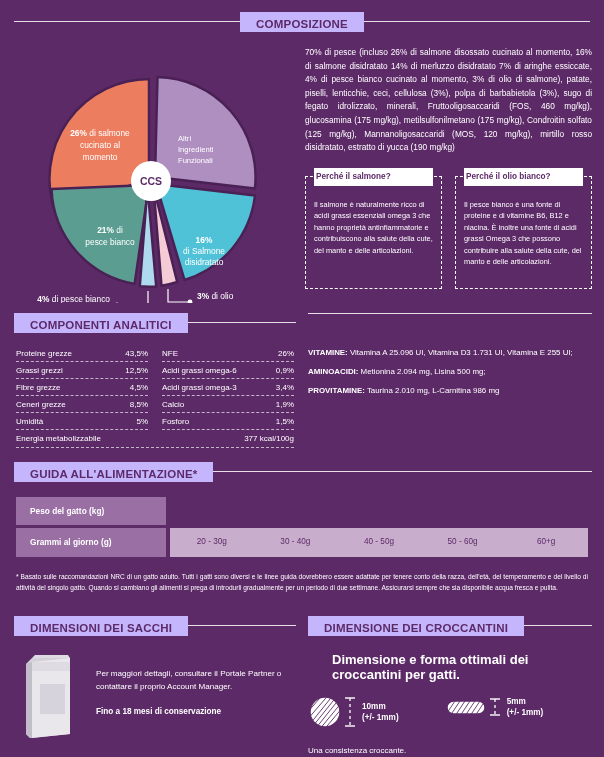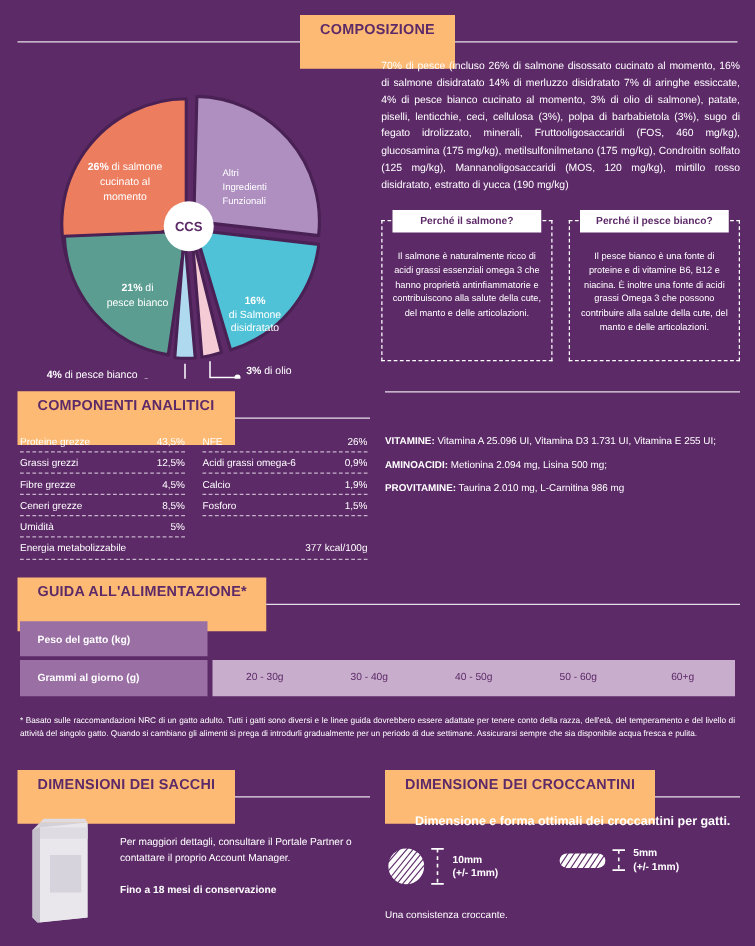--- a/index.html
+++ b/index.html
@@ -8,26 +8,26 @@
     background: #5D2A68;
     font-family: "Liberation Sans", sans-serif;
     color: #ffffff;
     overflow: hidden;
     position: relative;
   }
 
   
   .sec-head { display: flex; align-items: center; }
   .sec-head .chip {
-    background: #fdba74;
+    background: #c4b5fd;
     color: #5D2A68;
     font-weight: bold;
     font-size: 11.5px;
     letter-spacing: 0.2px;
-    padding: 7px 16px 24px 16px;
+    padding: 7px 16px 1px 16px;
     white-space: nowrap;
     line-height: 1;
   }
   .sec-head .rule { flex: 1; height: 1px; background: #ffffff; opacity: .85; }
   .sec-head .rule.left { flex: 1; }
 
   
   #comp-head { position: absolute; left: 14px; top: 12px; width: 576px; }
   #comp-head .chip { margin: 0 auto; }
 
@@ -41,21 +41,20 @@
     position: absolute; left: 305px; top: 46px; width: 287px;
     font-size: 8.3px; line-height: 13.6px; text-align: justify;
     color: #ffffff;
   }
 
   
   .why {
     position: absolute;
     border: 1.4px dashed #ffffff;
     padding: 22px 8px 10px 8px;
-    text-align: center;
   }
   .why .cap {
     position: absolute; top: -9px; left: 8px; right: 8px;
     background: #ffffff; color: #5D2A68;
     font-weight: bold; font-size: 8.2px;
     padding: 5px 2px; line-height: 1;
   }
   .why .body { font-size: 7.4px; line-height: 11.4px; }
   #why-salmone { left: 305px; top: 176px; width: 137px; height: 113px; }
   #why-bianco  { left: 455px; top: 176px; width: 137px; height: 113px; }
@@ -112,21 +111,21 @@
   #bag-head { position: absolute; left: 14px; top: 616px; width: 282px; }
   #kib-head { position: absolute; left: 308px; top: 616px; width: 284px; }
 
   #bag-body { position: absolute; left: 18px; top: 650px; width: 280px; display: flex; }
   #bag-img { width: 62px; height: 92px; flex: none; }
   #bag-txt { margin-left: 16px; padding-top: 18px; }
   #bag-txt .p1 { font-size: 8.1px; line-height: 12.6px; width: 196px; }
   #bag-txt .p2 { font-size: 8.2px; font-weight: bold; margin-top: 14px; }
 
   #kib-body { position: absolute; left: 308px; top: 652px; width: 286px; }
-  #kib-title { font-size: 10px; font-weight: bold; padding-left: 24px; }
+  #kib-title { font-size: 13px; font-weight: bold; padding-left: 24px; }
   #kib-icons { display: flex; align-items: flex-start; margin-top: 12px; }
   .kib-item { display: flex; align-items: center; }
   .kib-item .lbl { font-size: 8.2px; font-weight: bold; line-height: 11.5px; margin-left: 6px; }
   #kib-foot { font-size: 8px; margin-top: 16px; }
 </style>
 </head>
 <body>
 
 <div class="sec-head" id="comp-head">
   <div class="rule left"></div>
@@ -194,21 +193,21 @@
 </svg>
 </div>
 
 <div id="comp-text">70% di pesce (incluso 26% di salmone disossato cucinato al momento, 16% di salmone disidratato 14% di merluzzo disidratato 7% di aringhe essiccate, 4% di pesce bianco cucinato al momento, 3% di olio di salmone), patate, piselli, lenticchie, ceci, cellulosa (3%), polpa di barbabietola (3%), sugo di fegato idrolizzato, minerali, Fruttooligosaccaridi (FOS, 460 mg/kg), glucosamina (175 mg/kg), metilsulfonilmetano (175 mg/kg), Condroitin solfato (125 mg/kg), Mannanoligosaccaridi (MOS, 120 mg/kg), mirtillo rosso disidratato, estratto di yucca (190 mg/kg)</div>
 
 <div class="why" id="why-salmone">
   <div class="cap">Perché il salmone?</div>
   <div class="body">Il salmone è naturalmente ricco di acidi grassi essenziali omega 3 che hanno proprietà antinfiammatorie e contribuiscono alla salute della cute, del manto e delle articolazioni.</div>
 </div>
 <div class="why" id="why-bianco">
-  <div class="cap">Perché il pesce bianco?</div>
+  <div class="cap">Perché il olio bianco?</div>
   <div class="body">Il pesce bianco è una fonte di proteine e di vitamine B6, B12 e niacina. È inoltre una fonte di acidi grassi Omega 3 che possono contribuire alla salute della cute, del manto e delle articolazioni.</div>
 </div>
 
 <div class="sec-head" id="an-head">
   <div class="chip">COMPONENTI ANALITICI</div>
   <div class="rule"></div>
 </div>
 <div class="sec-head" id="ad-head">
   <div class="rule"></div>
 </div>
@@ -238,20 +237,24 @@
         </div>
     </div>
     <div class="an-col">
       <div class="an-row">
           <span class="k">NFE</span>
           <span class="v">26%</span>
         </div>
       <div class="an-row">
           <span class="k">Acidi grassi omega-6</span>
           <span class="v">0,9%</span>
+        </div>
+      <div class="an-row">
+          <span class="k">Acidi grassi omega-3</span>
+          <span class="v">3,4%</span>
         </div>
       <div class="an-row">
           <span class="k">Calcio</span>
           <span class="v">1,9%</span>
         </div>
       <div class="an-row">
           <span class="k">Fosforo</span>
           <span class="v">1,5%</span>
         </div>
     </div>

